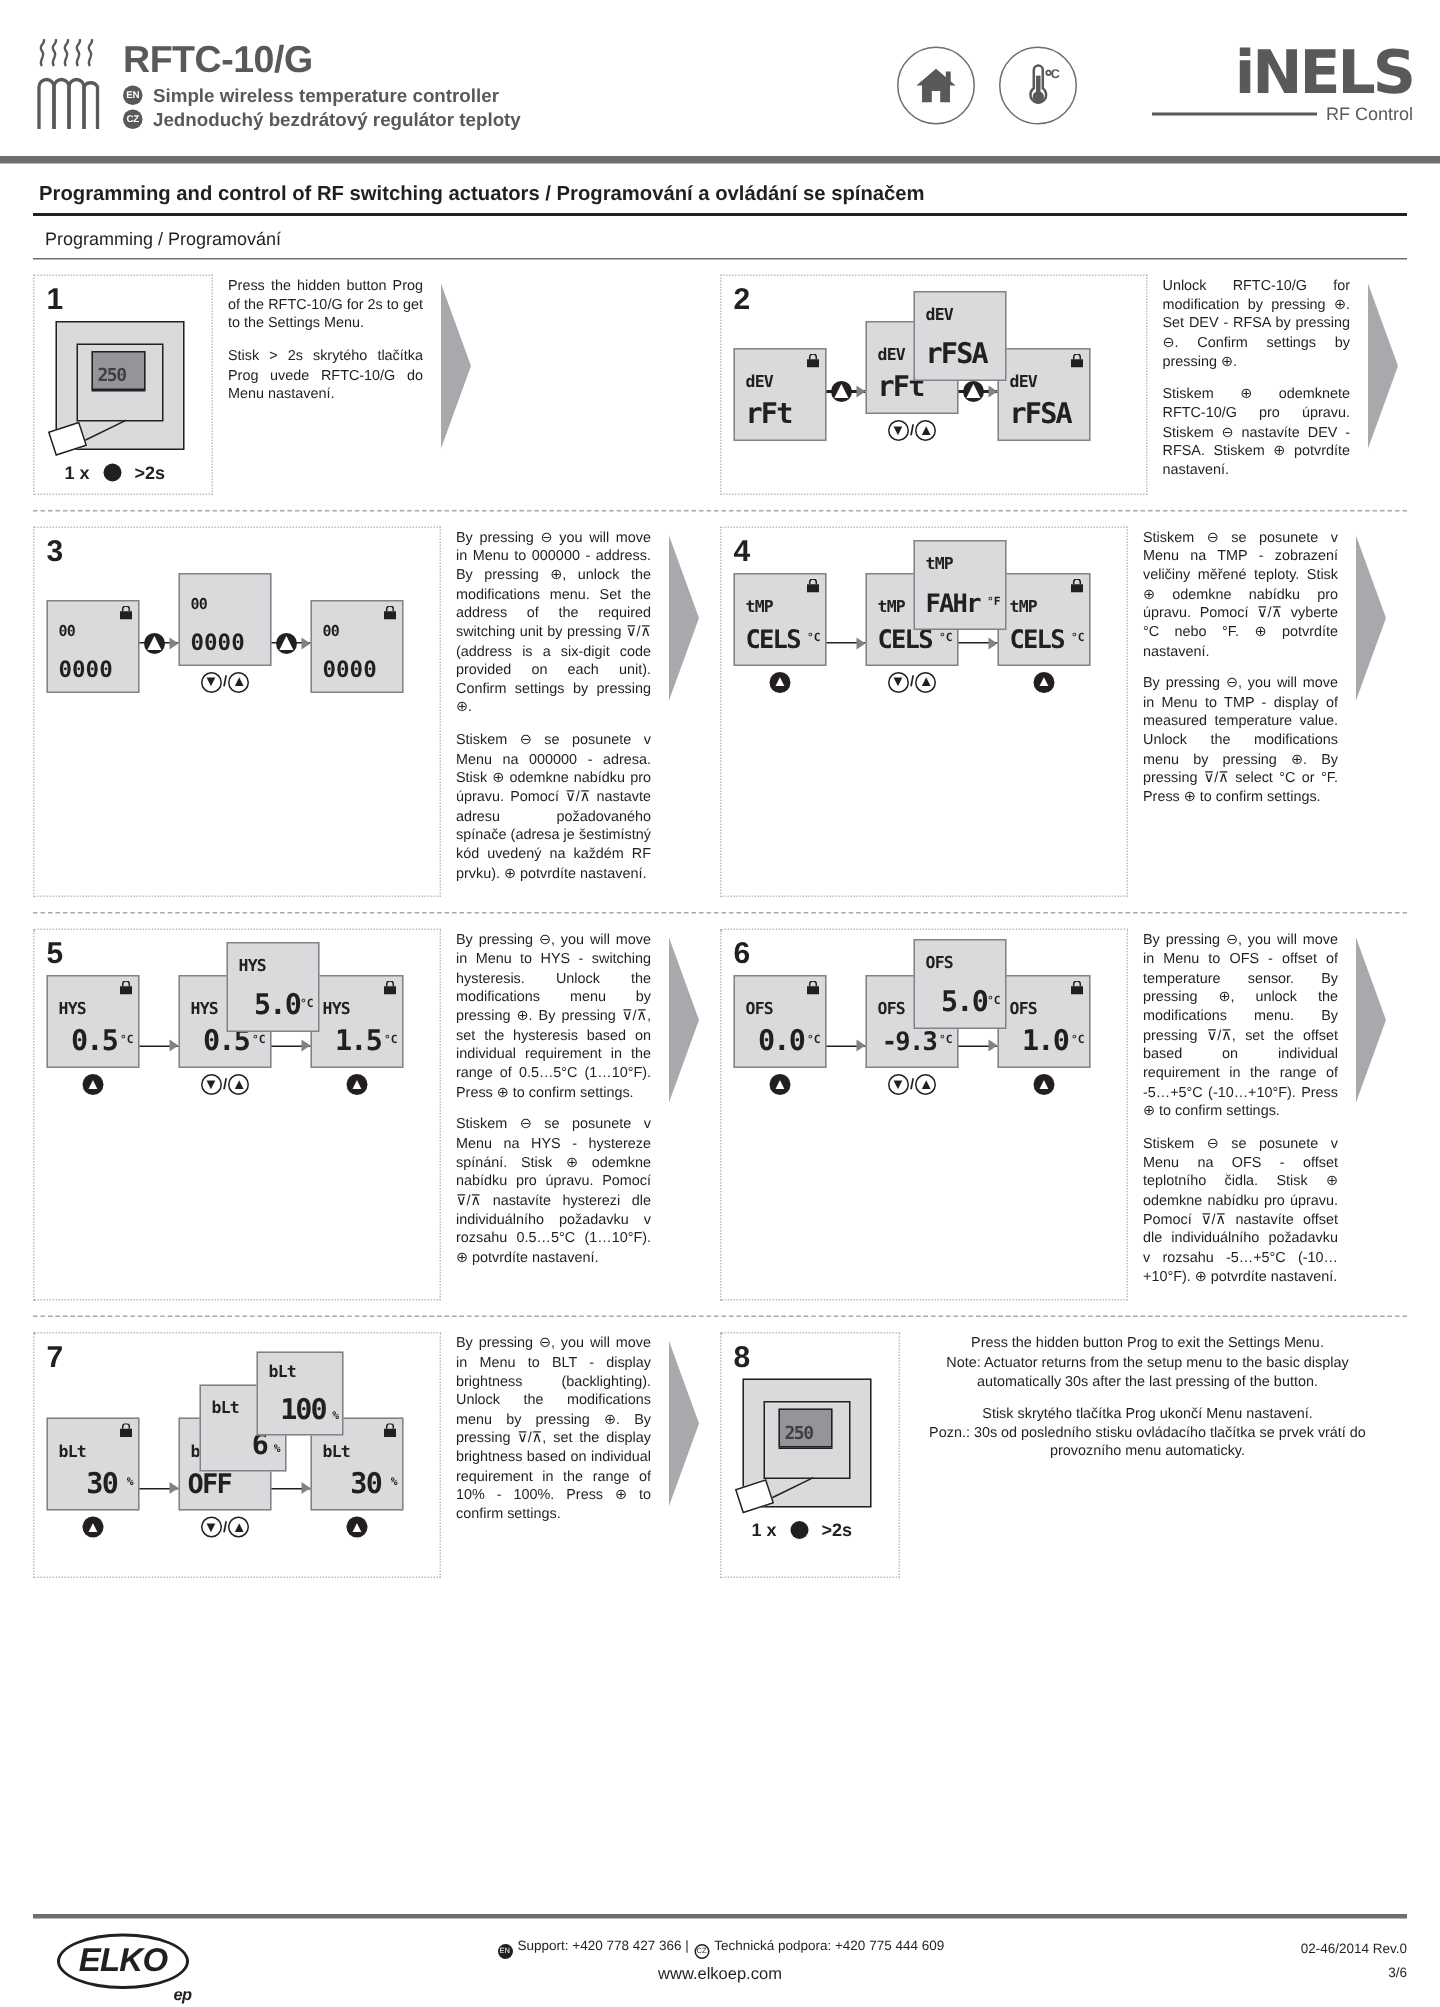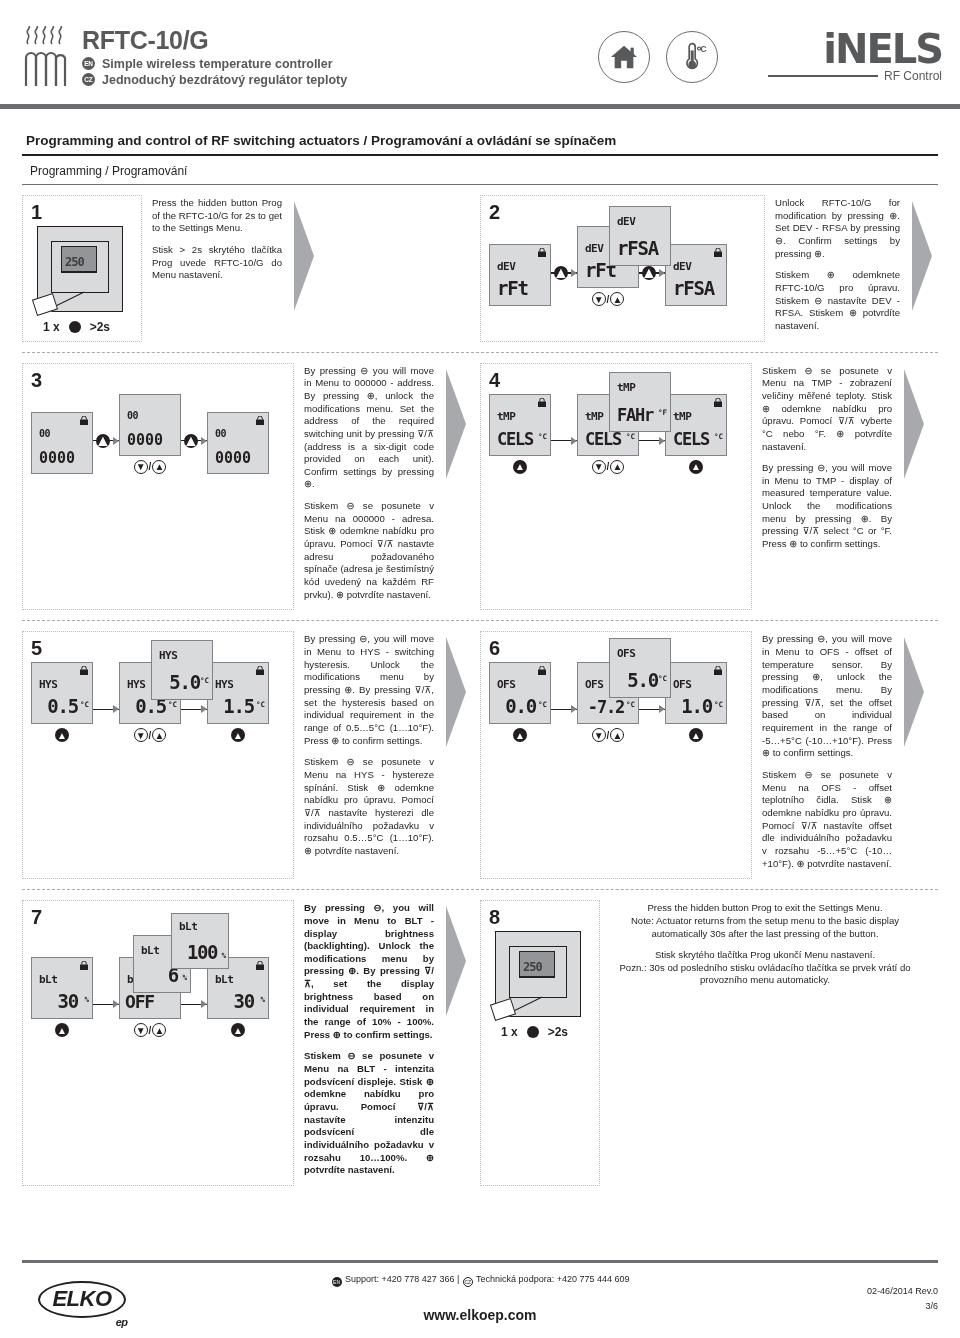--- a/index.html
+++ b/index.html
@@ -53,21 +53,21 @@
     font-size:12px; color:#58595b; margin-top:2px; gap:6px;
   }
   .inels-rule { width:110px; height:1.4px; background:#58595b; }
 
   .hdr-divider { height:5px; background:#6d6e71; margin:0 0 0 0; }
 
   
   .content { padding:0 22px; }
   .section-title {
     font-size:13.5px; font-weight:bold; color:#231f20;
-    padding:24px 0 6px 4px;
+    padding:12px 0 6px 4px;
     border-bottom:2px solid #231f20;
   }
   .subsection {
     font-size:12px; color:#231f20;
     padding:8px 0 6px 8px;
     border-bottom:1px solid #6d6e71;
   }
 
   
   .row { display:flex; position:relative; padding-top:10px; }
@@ -213,21 +213,21 @@
     border:2px solid #231f20; border-radius:50%;
     padding:3px 12px 4px 12px;
     font-size:22px; font-weight:bold; font-style:italic;
     letter-spacing:-0.5px; position:relative;
   }
   .elko-ep {
     position:absolute; right:-4px; bottom:-12px;
     font-size:11px; font-style:italic; font-weight:bold;
   }
   .footer-center { flex:1; text-align:center; font-size:9px; line-height:1.5; }
-  .footer-center .www { font-size:14px; font-weight:bold; margin-top:18px; }
+  .footer-center .www { font-size:11px; font-weight:normal; margin-top:2px; }
   .footer-right { flex:0 0 120px; text-align:right; font-size:9px; line-height:1.7; }
 
   .lcd-col { display:flex; flex-direction:column; align-items:center; }
 </style>
 </head>
 <body>
 
 <div class="topbar"></div>
 
 <div class="header">
@@ -639,21 +639,21 @@
           </div>
 
           <div class="conn-arrow">
             <div class="conn-line"></div>
             <div class="conn-head"></div>
           </div>
 
           <div class="lcd-col">
             <div class="lcd">
               <div class="top-label">OFS</div>
-              <div class="main-val right" style="font-size:17px;">-7.2</div>
+              <div class="main-val right" style="font-size:17px;">-9.3</div>
               <div class="unit">°C</div>
             </div>
             <div class="under-btns">
               <span class="arrow-ring ring-open">▼</span>
               <span>/</span>
               <span class="arrow-ring ring-open">▲</span>
             </div>
           </div>
 
           <div class="lcd-pop" style="left:120px;top:-24px;width:62px;height:60px;">
@@ -762,23 +762,22 @@
               <div class="top-label">bLt</div>
               <div class="main-val right">30</div>
               <div class="unit">%</div>
             </div>
             <div class="under-btns">
               <span class="arrow-ring ring-filled">▲</span>
             </div>
           </div>
         </div>
       </div>
-      <div class="text-col" style="width:150px;font-weight:bold;">
+      <div class="text-col" style="width:150px;">
         <p>By pressing ⊖, you will move in Menu to BLT - display brightness (backlighting). Unlock the modifications menu by pressing ⊕. By pressing ⊽/⊼, set the display brightness based on individual requirement in the range of 10% - 100%. Press ⊕ to confirm settings.</p>
-        <p>Stiskem ⊖ se posunete v Menu na BLT - intenzita podsvícení displeje. Stisk ⊕ odemkne nabídku pro úpravu. Pomocí ⊽/⊼ nastavíte intenzitu podsvícení dle individuálního požadavku v rozsahu 10…100%. ⊕ potvrdíte nastavení.</p>
       </div>
       <div class="big-arrow">
         <svg viewBox="0 0 26 110" width="26" height="110">
             <path d="M2 0 L22 55 L2 110 Z" fill="#a7a9ac"></path>
           </svg>
       </div>
     </div>
 
     <div class="half">
       <div class="panel panel-diagram" style="width:120px;">

